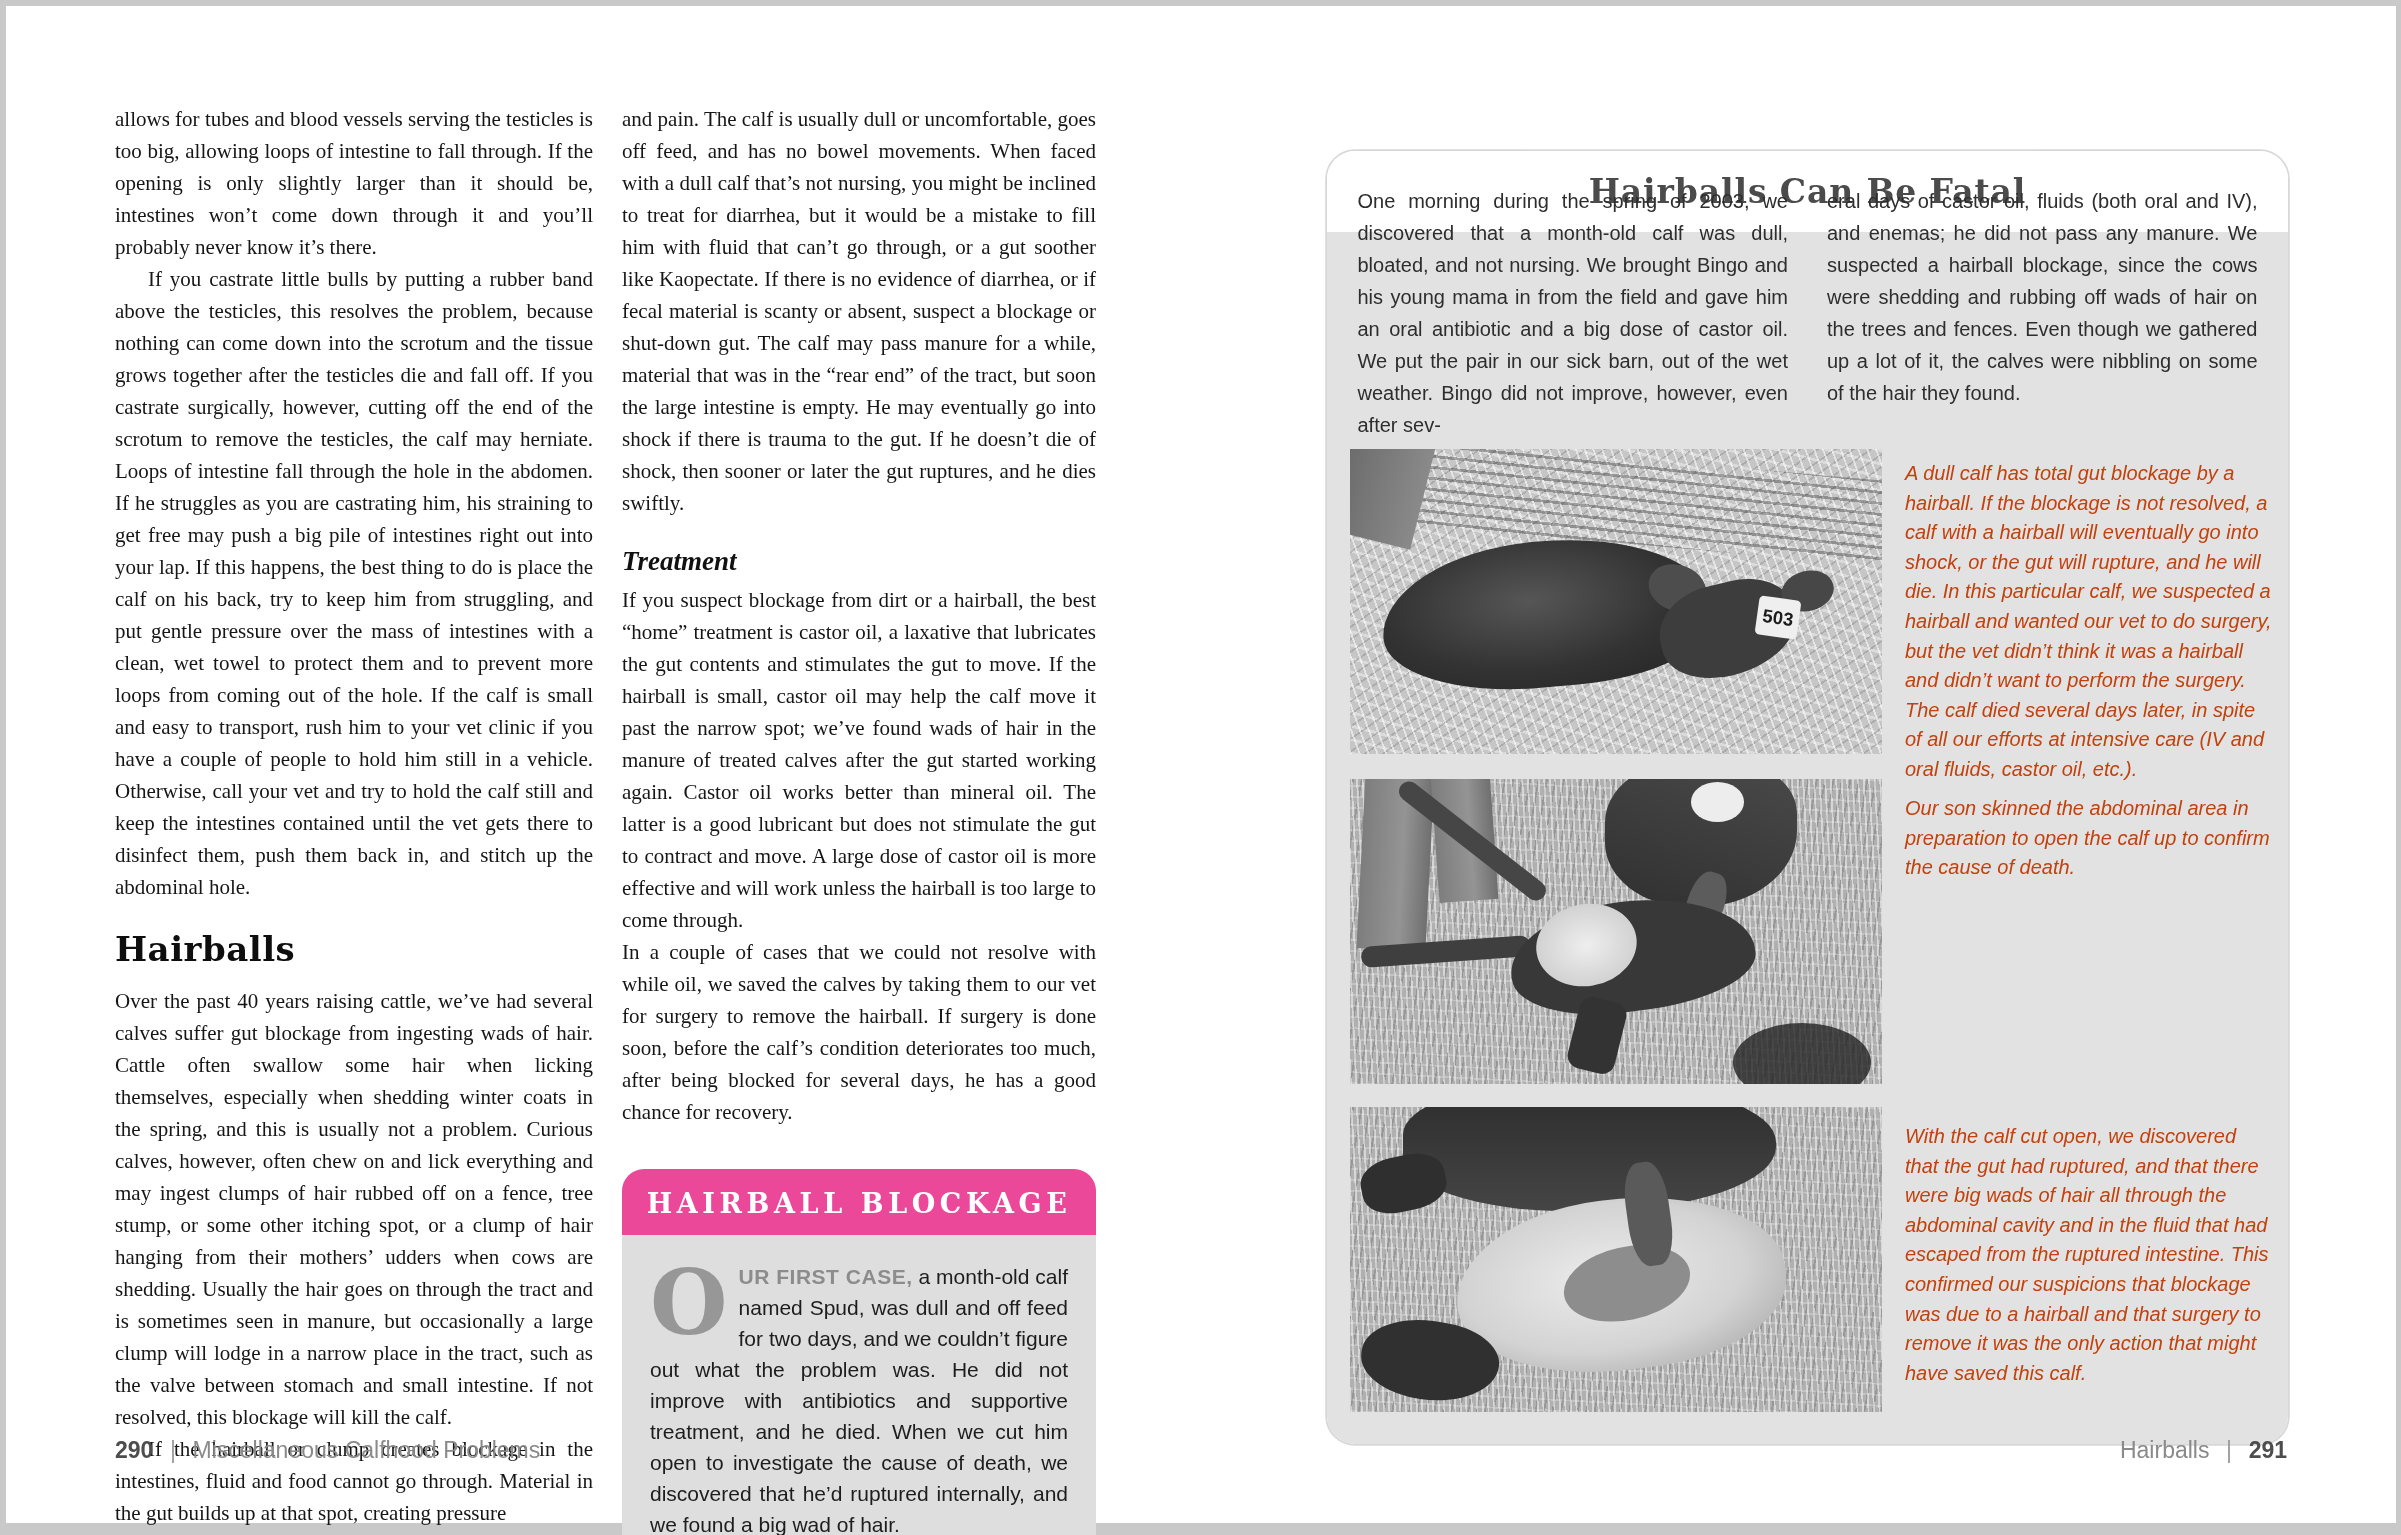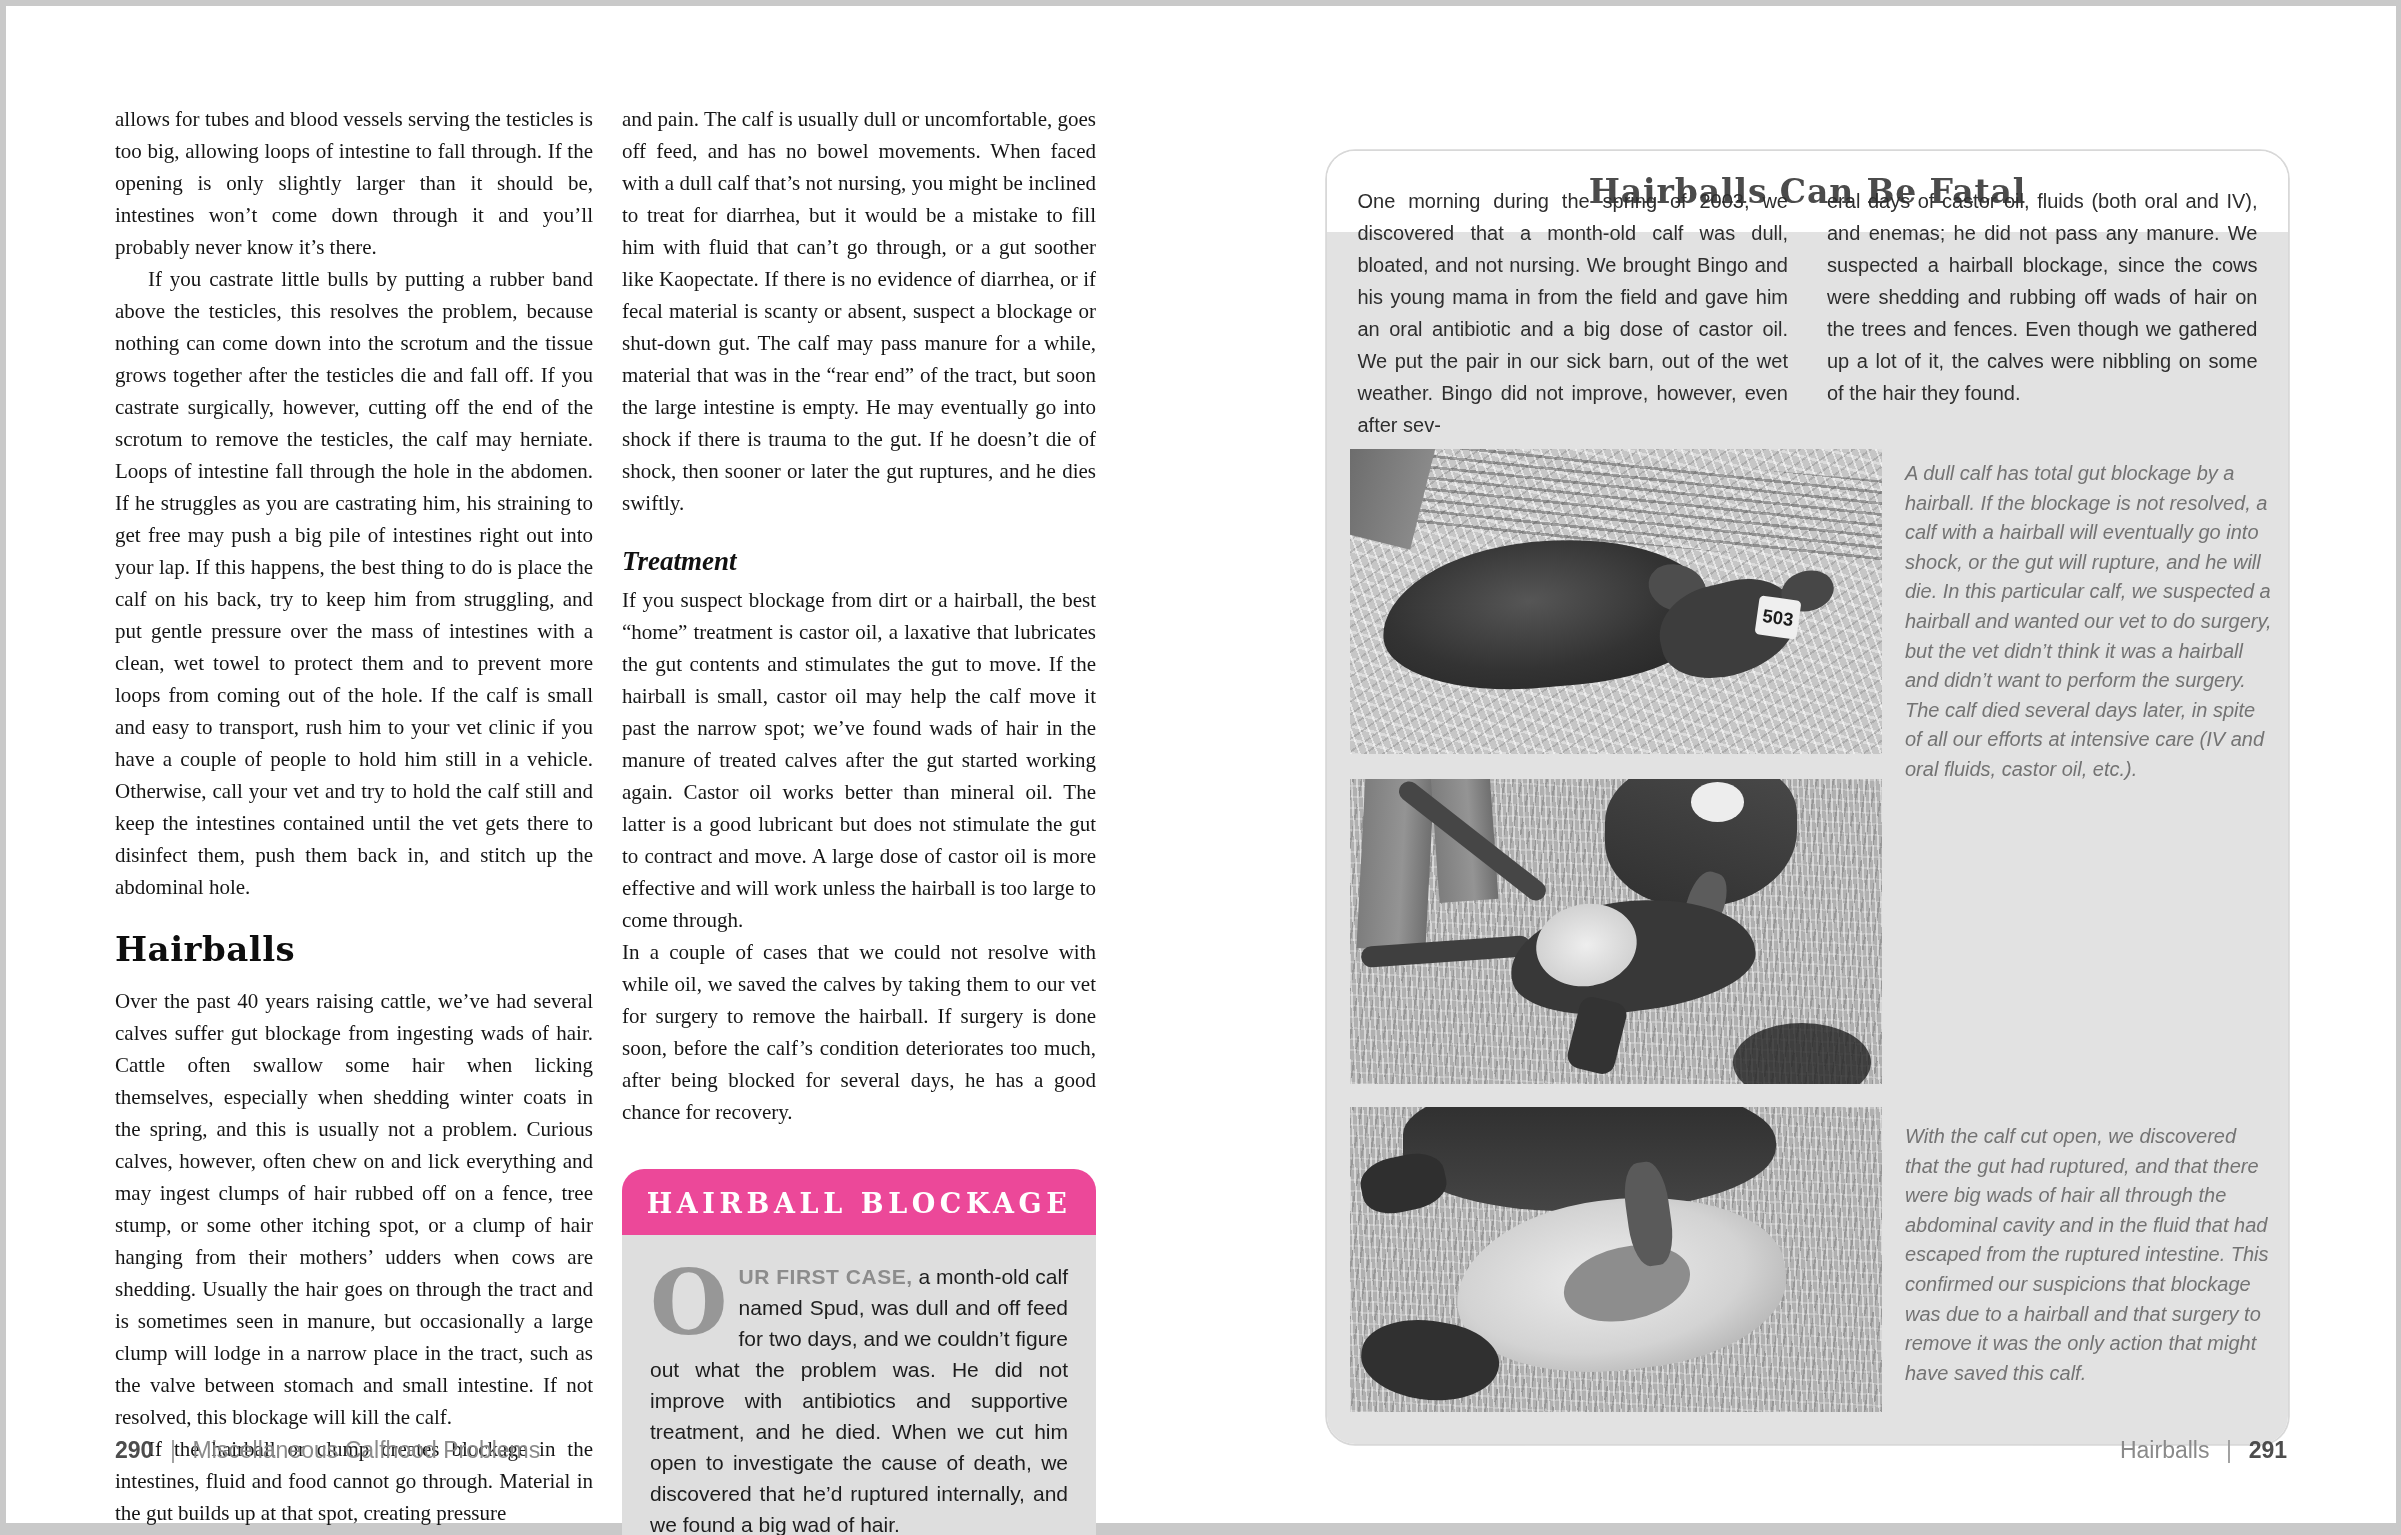--- a/index.html
+++ b/index.html
@@ -43,21 +43,21 @@
   .panel-title{font-family:"DejaVu Serif", serif;font-weight:bold;font-size:33px;
                color:#4b4b4b;letter-spacing:0.9px;}
   .panel-body{position:absolute;left:0;top:81px;right:0;bottom:0;background:#e2e2e2;}
   .panel-intro{position:absolute;left:30.5px;right:30.5px;top:34px;display:flex;gap:39px;
                font-family:"Liberation Sans", sans-serif;font-size:20px;line-height:32px;
                color:#2d2d2d;text-align:justify;}
   .panel-intro > div{flex:1;}
 
   .caption{position:absolute;left:578px;width:368px;
            font-family:"Liberation Sans", sans-serif;font-style:italic;
-           font-size:20px;line-height:29.6px;color:#737373;}
+           font-size:20px;line-height:29.6px;color:#c2410c;}
 
   
   .photo{position:absolute;left:23px;width:532px;height:305px;overflow:hidden;background:#c4c4c4;}
   .straw{position:absolute;inset:0;background-color:#c6c6c6;background-image:
     repeating-linear-gradient(70deg, rgba(255,255,255,.55) 0 1.8px, rgba(0,0,0,0) 1.8px 8.3px),
     repeating-linear-gradient(-35deg, rgba(110,110,110,.30) 0 1.8px, rgba(0,0,0,0) 1.8px 10.2px),
     repeating-linear-gradient(15deg, rgba(240,240,240,.5) 0 2.8px, rgba(0,0,0,0) 2.8px 13px);}
   .grass{position:absolute;inset:0;background-color:#b0b0b0;background-image:
     repeating-linear-gradient(87deg, rgba(245,245,245,.55) 0 1.8px, rgba(0,0,0,0) 1.8px 5.5px),
     repeating-linear-gradient(-80deg, rgba(60,60,60,.22) 0 1.8px, rgba(0,0,0,0) 1.8px 8.3px),
@@ -179,20 +179,21 @@
       <div class="person2"></div>
       <div class="cap2"></div>
       <div class="arm2"></div>
       <div class="calf2-legA"></div>
       <div class="calf2-legB"></div>
       <div class="calf2-body"></div>
       <div class="calf2-skin"></div>
       <div class="calf2-legC"></div>
       <div class="shadow2"></div>
     </div>
+    <div class="caption" style="top:643px;">Our son skinned the abdominal area in preparation to open the calf up to confirm the cause of death.</div>
 
     <div class="photo" style="top:956px;">
       <div class="grass"></div>
       <div class="figures3"></div>
       <div class="boot3"></div>
       <div class="carcass3"></div>
       <div class="cavity3"></div>
       <div class="arm3"></div>
       <div class="head3"></div>
     </div>

